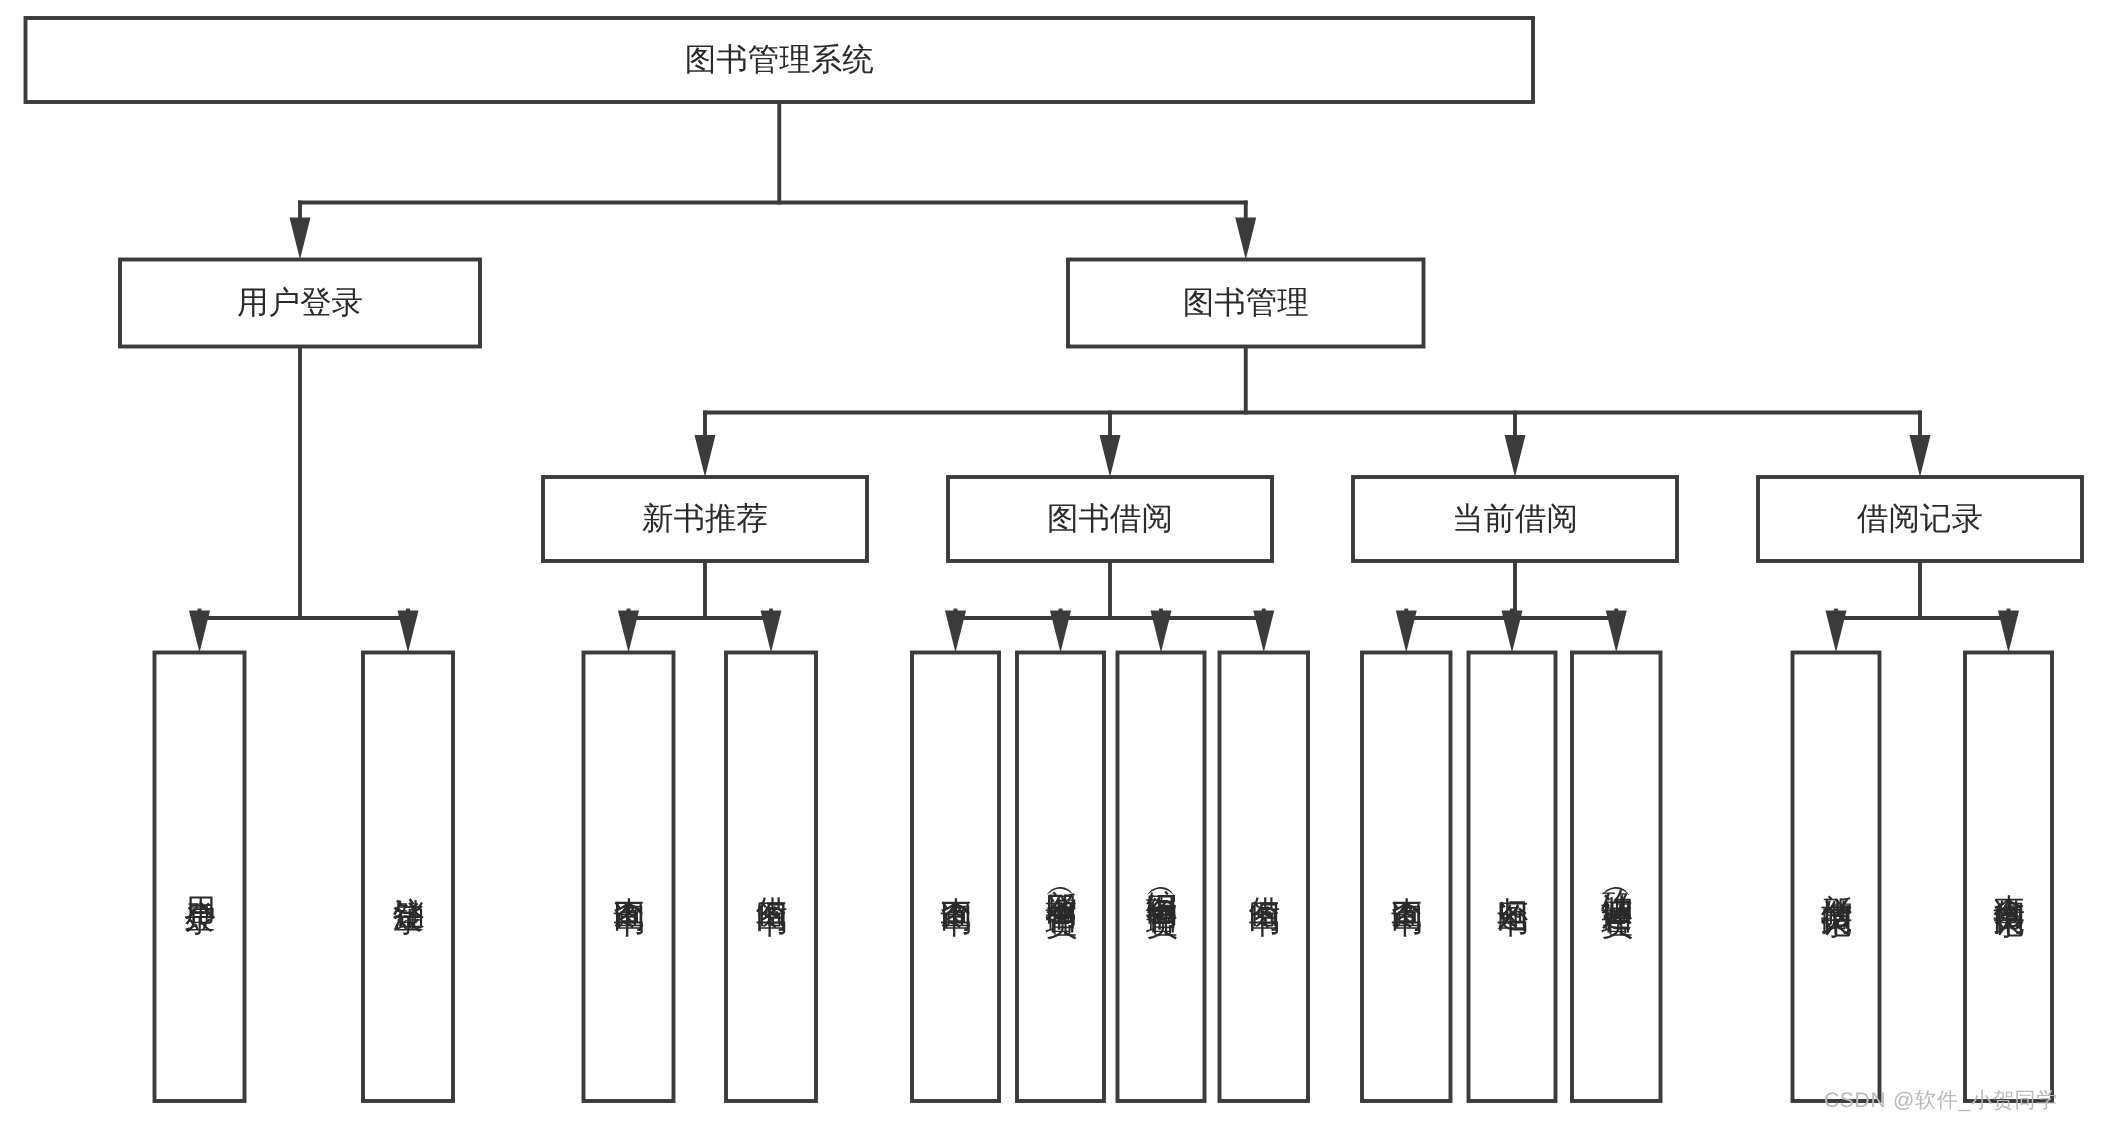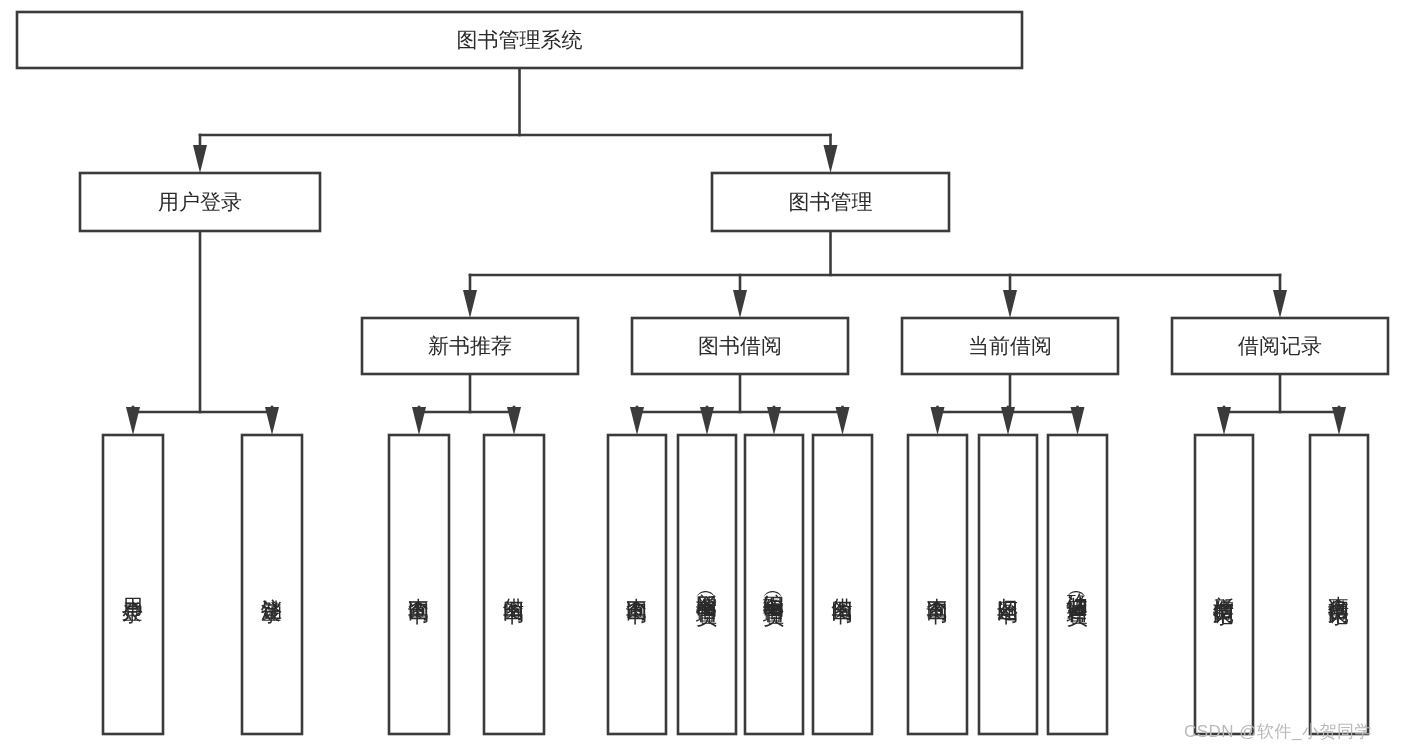--- a/index.html
+++ b/index.html
@@ -24,21 +24,21 @@
     text-orientation:upright;
     letter-spacing:2px;
     line-height:1;
     text-align:center;
     white-space:nowrap;
     pointer-events:none;
   }
   .watermark{
     position:absolute;right:6px;bottom:4px;
     font-family:"Liberation Sans","DejaVu Sans",sans-serif;
-    font-size:17px;color:#b9b9b9;letter-spacing:0.5px;white-space:nowrap;
+    font-size:14px;color:#b9b9b9;letter-spacing:0.5px;white-space:nowrap;
   }
 </style>
 </head>
 <body>
 
 <div id="diagram-root">
 
   <svg id="flow" viewBox="0 0 1405 747">
     <g id="connectors-layer">
         <path d="M 519.5 68 L 519.5 135" class="connector"></path>

